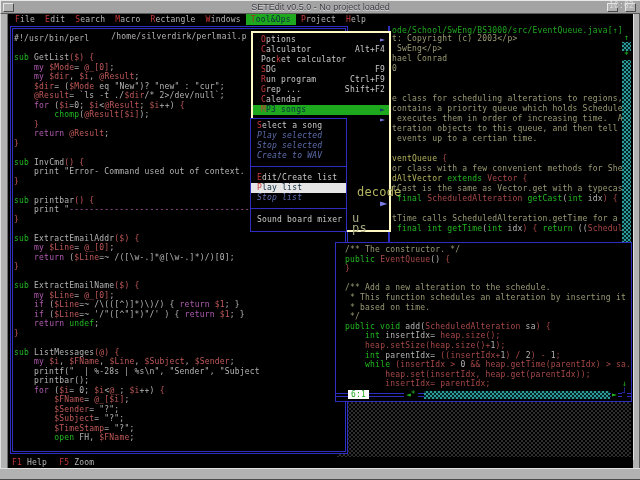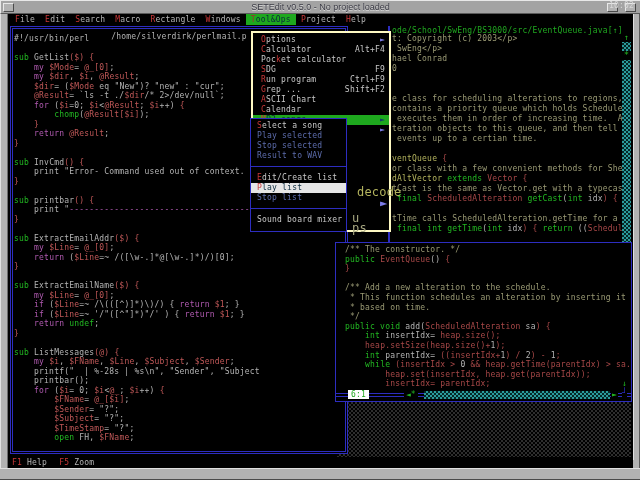--- a/index.html
+++ b/index.html
@@ -87,21 +87,21 @@
   .mrow .sc{position:absolute;right:4px;color:#c8c8c8;}
   .mrow .ar{position:absolute;right:4px;color:#7d7de8;}
   .mrow.sel{background:#1ea81e;color:#0a2a3c;}
   .mrow.sel .ar{color:#123a6a;}
   .menu-pad{height:2px;}
   .frag{position:absolute;font-size:12px;letter-spacing:.2px;z-index:6;}
   .frag-y{color:#b4b45e;} .frag-t{color:#a8a882;} .frag-a{color:#7d7de8;}
   .submenu{position:absolute;left:250px;top:118px;width:97px;height:114px;background:#000;
            border:1px solid #2d2dc0;box-sizing:border-box;z-index:7;}
   .mrow2{position:relative;height:10px;line-height:10px;color:#c8c8c8;padding-left:6px;white-space:pre;}
-  .mrow2.dis{color:#5c6cac;}
+  .mrow2.dis{color:#5c6cac;font-style:italic;}
   .mrow2.sel{background:#e5e5e5;color:#0a2a3c;}
   .msep{height:12px;position:relative;}
   .msep:before{content:"";position:absolute;left:0;right:0;top:5px;height:1px;background:#2d2dc0;}
 </style>
 </head>
 <body>
 
 <div class="stage">
 
   <div class="titlebar">
@@ -162,32 +162,31 @@
     </div>
 
   <div class="dropdown" id="dropdown">
     <div class="menu-pad"></div>
   <div class="mrow"><span class="hk">O</span>ptions<span class="ar">►</span></div>
       <div class="mrow"><span class="hk">C</span>alculator<span class="sc">Alt+F4</span></div>
       <div class="mrow">Poc<span class="hk">k</span>et calculator</div>
       <div class="mrow"><span class="hk">S</span>DG<span class="sc">F9</span></div>
       <div class="mrow"><span class="hk">R</span>un program<span class="sc">Ctrl+F9</span></div>
       <div class="mrow"><span class="hk">G</span>rep ...<span class="sc">Shift+F2</span></div>
-      <div class="mrow"><span class="hk">A</span>SCII Chart</div>
       <div class="mrow"><span class="hk">C</span>alendar</div>
       <div class="mrow sel"><span class="hk">M</span>P3 songs<span class="ar">►</span></div>
       <div class="mrow"><span class="ar">►</span></div>
     </div>
 
   <div class="submenu" id="submenu">
     <div class="menu-pad"></div>
   <div class="mrow2"><span class="hk">S</span>elect a song</div>
       <div class="mrow2 dis">Play selected</div>
       <div class="mrow2 dis">Stop selected</div>
-      <div class="mrow2 dis">Result to WAV</div>
+      <div class="mrow2 dis">Create to WAV</div>
       <div class="msep"></div>
       <div class="mrow2"><span class="hk">E</span>dit/Create list</div>
       <div class="mrow2 sel"><span class="hk">P</span>lay list</div>
       <div class="mrow2 dis">Stop list</div>
       <div class="msep"></div>
       <div class="mrow2">Sound board mixer</div>
     </div>
 
 <span class="frag frag-y" style="left: 357px; top: 185px;">decode</span>
     <span class="frag frag-a" style="left: 380px; top: 196px;">►</span>

